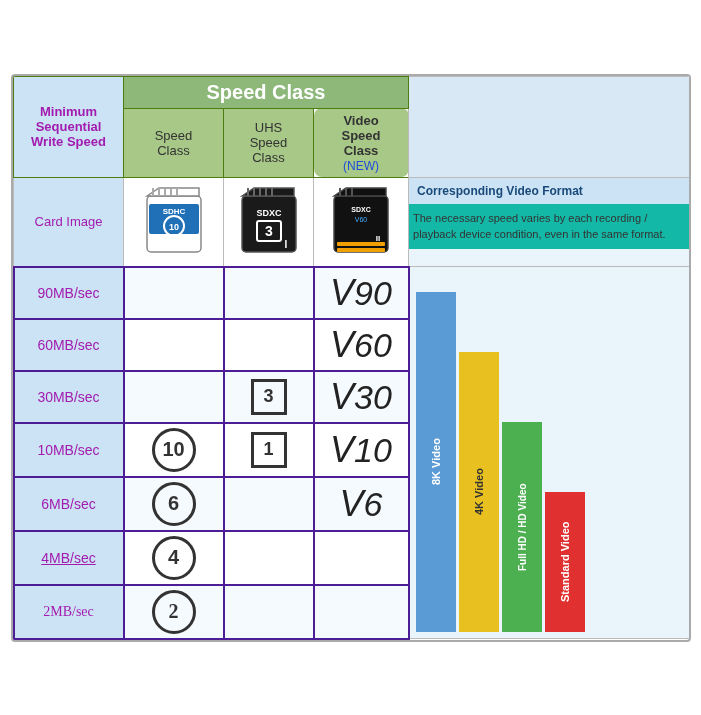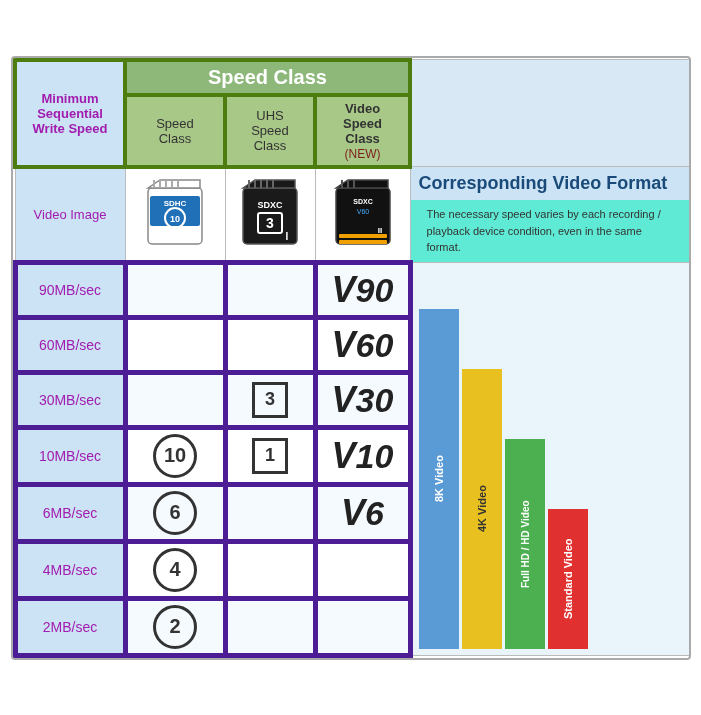--- a/index.html
+++ b/index.html
@@ -18,21 +18,21 @@
       border-radius: 4px;
       overflow: hidden;
       margin: 10px;
     }
     table {
       width: 100%;
       border-collapse: collapse;
       table-layout: fixed;
     }
     td, th {
-      border: 4px solid #4d7c0f;
+      border: 1px solid #4d7c0f;
       text-align: center;
       vertical-align: middle;
       padding: 4px;
     }
     
     col.c0 { width: 110px; }
     col.c1 { width: 100px; }
     col.c2 { width: 90px; }
     col.c3 { width: 95px; }
     col.c4 { width: 285px; }
@@ -43,39 +43,39 @@
       color: #fff;
       font-size: 20px;
       font-weight: bold;
     }
     .header-sub {
       background: #a8c888;
       color: #333;
       font-size: 13px;
     }
     .header-sub .new-label {
-      color: #7f1d1d;
+      color: #1d4ed8;
       font-weight: normal;
       font-size: 12px;
     }
     .header-sub-bold {
       font-weight: bold;
       border-radius: 8px;
     }
 
     
     .left-label {
       background: #d9e8f5;
       font-size: 13px;
       color: #a21caf;
       padding: 8px 4px;
     }
 
     
-    .symbol-v { font-size: 36px; font-weight: 700; color: #222; font-style: italic; }
+    .symbol-v { font-size: 36px; font-weight: 400; color: #222; font-style: italic; }
     .symbol-class {
       display: inline-flex;
       align-items: center;
       justify-content: center;
       width: 44px;
       height: 44px;
       border: 3px solid #333;
       border-radius: 50%;
       font-size: 20px;
       font-weight: bold;
@@ -86,66 +86,66 @@
     .card-img-cell {
       padding: 8px 4px;
     }
 
     
     .row-90 td { background: #f5faff; }
     .row-60 td { background: #fff; }
     .row-30 td { background: #f5faff; }
     .row-10 td { background: #fff; }
     .row-6 td { background: #f5faff; }
-    .row-4 td { background: #fff; }
-    .row-2 td { background: #f5faff; }
+    .row-4 td { background: #fff; text-decoration: underline; }
+    .row-2 td { background: #f5faff; font-family: Liberation Serif, serif; }
 
     .row-90 .left-label,
     .row-30 .left-label,
     .row-6 .left-label,
     .row-2 .left-label { background: #daeaf5; }
     .row-60 .left-label,
     .row-10 .left-label,
     .row-4 .left-label { background: #cce0f0; }
 
     
     .speed-row td {
-      border: 5px solid #4c1d95;
+      border: 2px solid #4c1d95;
     }
     .speed-row .left-label {
       background: #cce3f5;
       font-size: 14px;
       font-weight: normal;
     }
 
     .card-row td {
       border: 1px solid #bbb;
     }
 
     
     .vf-merged {
       background: #eaf4fb;
       vertical-align: top;
       padding: 0;
     }
     .vf-header-text {
       background: #cce3f5;
-      font-size: 18px;
+      font-size: 12px;
       font-weight: bold;
       color: #1a4a7a;
       padding: 6px 8px;
       text-align: left;
     }
     .vf-note-text {
       font-size: 11px;
       color: #333;
-      padding: 6px 16px;
+      padding: 6px 4px;
       text-align: left;
       line-height: 1.5;
-      background: #5eead4;
+      background: #14b8a6;
     }
   </style>
 </head>
 <body>
 
 <div class="table-wrapper">
   <table>
     <colgroup>
       <col class="c0">
       <col class="c1">
@@ -180,21 +180,21 @@
         <td class="header-sub header-sub-bold">
           <span style="white-space:pre-line; display:block;">Video
 Speed
 Class</span>
           <span class="new-label">(NEW)</span>
         </td>
       </tr>
 
       <tr class="card-row">
         <td class="left-label" style="background:#cce3f5;">
-          <span>Video Image</span>
+          <span>Card Image</span>
         </td>
 
         <td class="card-img-cell">
           <svg width="58" height="68" viewBox="0 0 58 68">
             <rect x="2" y="10" width="54" height="56" rx="4" fill="white" stroke="#888" stroke-width="1.5"></rect>
             <polygon points="2,10 14,2 54,2 54,10" fill="white" stroke="#888" stroke-width="1.5"></polygon>
 
             <line x1="8" y1="2" x2="8" y2="10" stroke="#aaa" stroke-width="2"></line>
             <line x1="14" y1="2" x2="14" y2="10" stroke="#aaa" stroke-width="2"></line>
             <line x1="20" y1="2" x2="20" y2="10" stroke="#aaa" stroke-width="2"></line>

